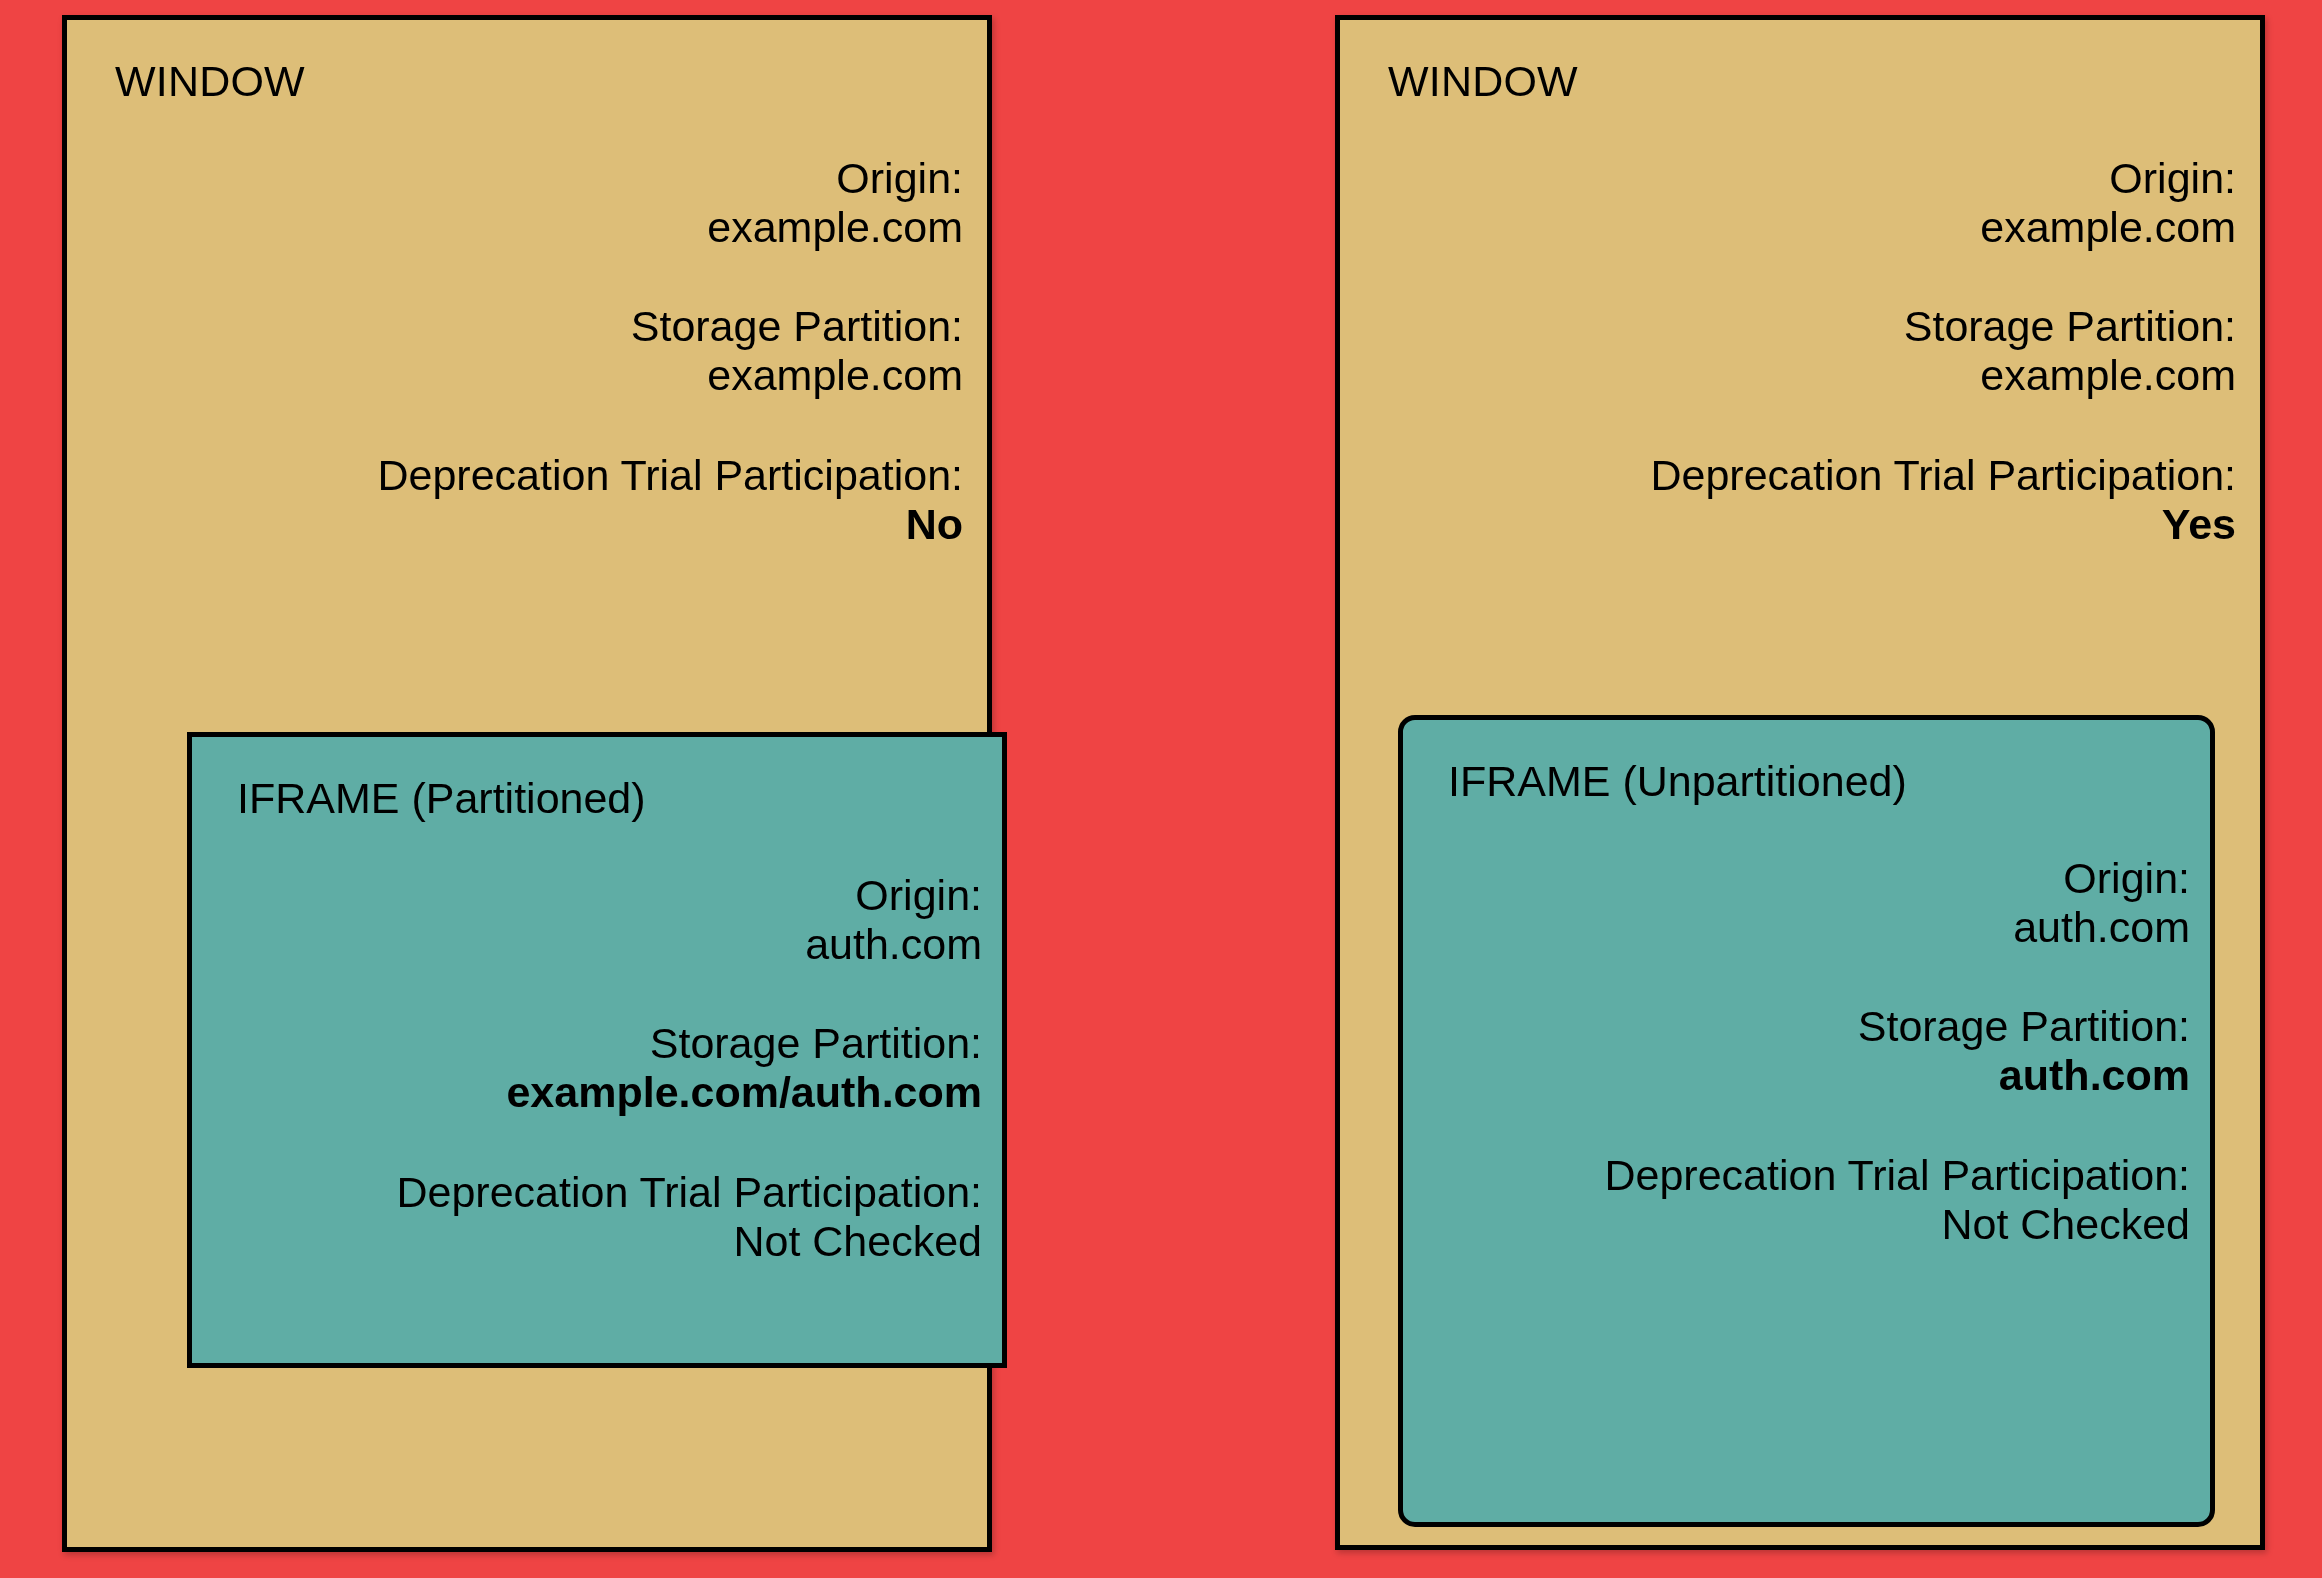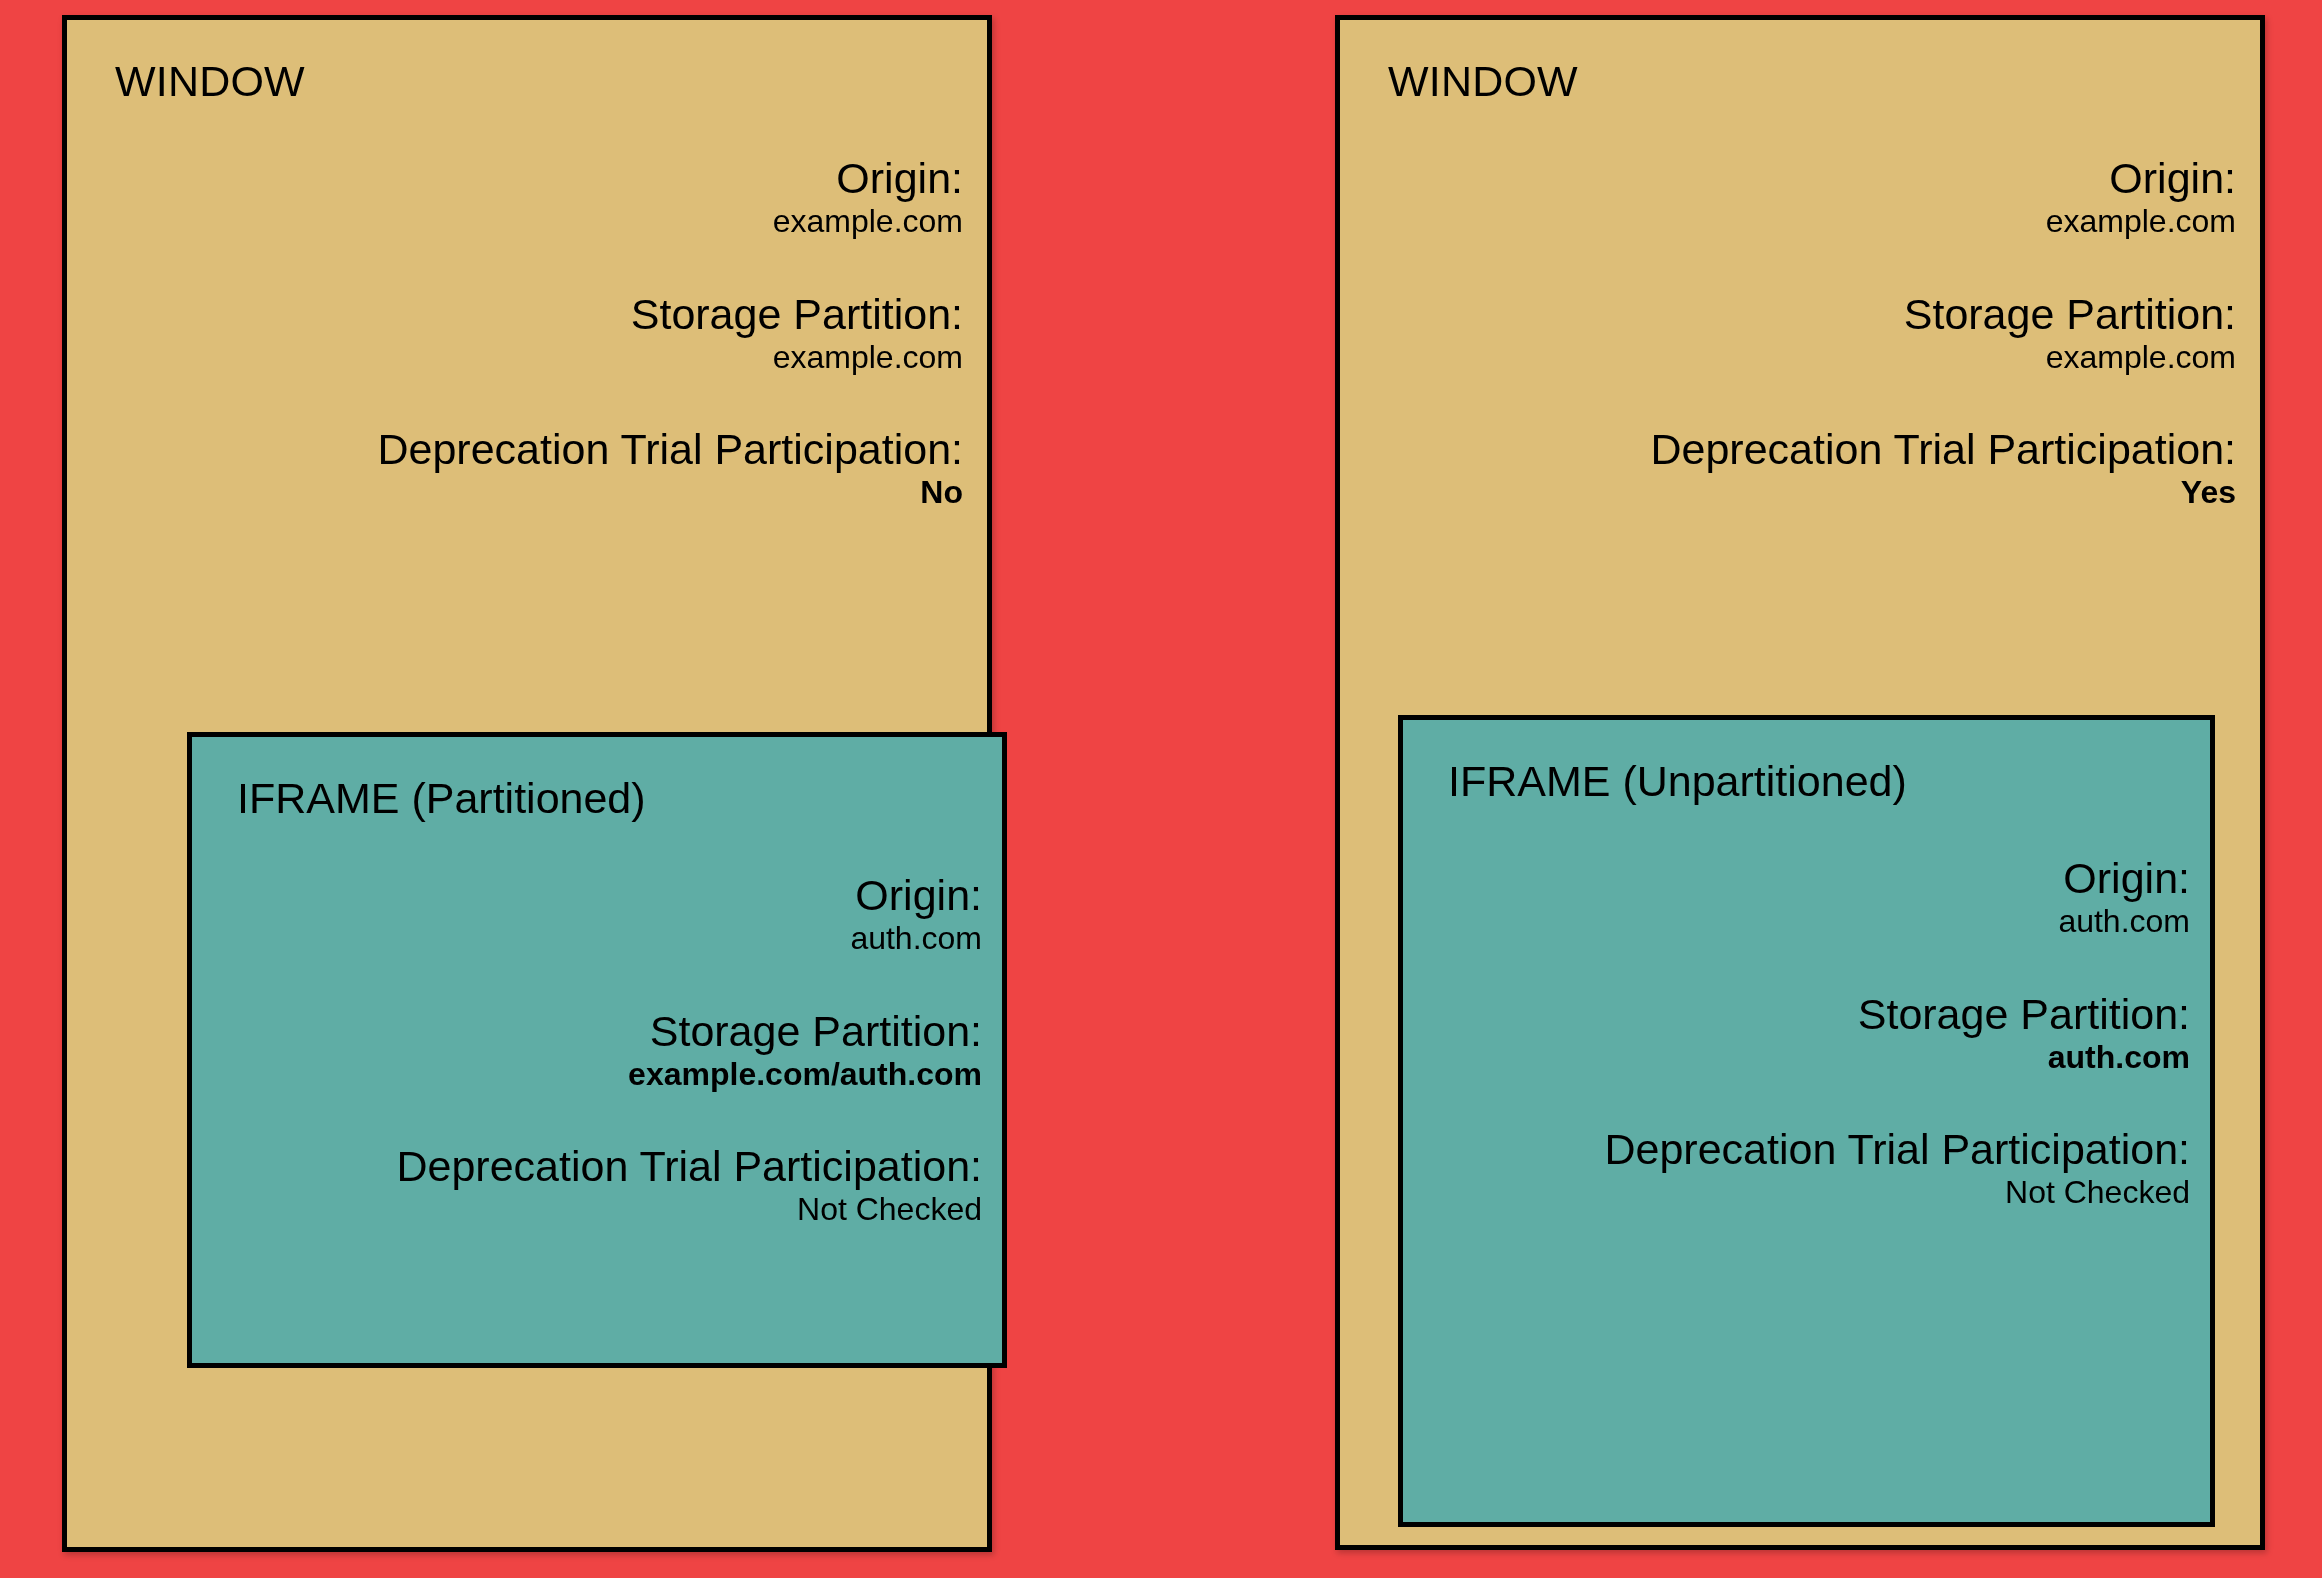--- a/index.html
+++ b/index.html
@@ -50,38 +50,38 @@
     margin-top: 50px;
     text-align: right;
   }
   .field-label {
     font-size: 43px;
     color: #000000;
     line-height: 1.14;
     white-space: nowrap;
   }
   .field-value {
-    font-size: 32px;
+    font-size: 43px;
     color: #000000;
     line-height: 1.14;
     white-space: nowrap;
   }
   .field-value.bold {
     font-weight: bold;
   }
 
   
   .iframe-panel {
     position: absolute;
     background: #5fada5;
     border: 5px solid #000000;
     box-sizing: border-box;
   }
   #iframe-panel-left  { left: 120px; top: 712px; width: 820px; height: 636px; }
-  #iframe-panel-right { left: 58px;  top: 695px; width: 817px; height: 812px; }
+  #iframe-panel-right { left: 58px;  top: 695px; width: 817px; height: 812px; border-radius: 17px; }
 
   .iframe-inner {
     position: absolute;
     left: 45px;
     top: 38px;
     right: 20px;
   }
   .iframe-title {
     font-size: 43px;
     color: #000000;

